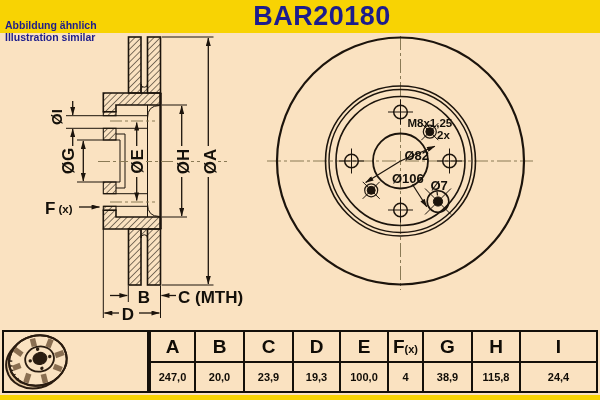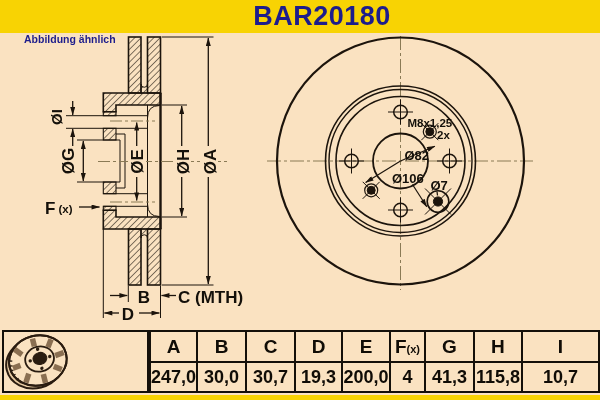--- a/index.html
+++ b/index.html
@@ -3,42 +3,43 @@
 <meta charset="utf-8">
 <style>
   html,body{margin:0;padding:0;background:#888;}
   #stage{position:relative;width:600px;height:400px;background:#FAE2C1;overflow:hidden;
          font-family:"Liberation Sans","DejaVu Sans",sans-serif;}
   .band{position:absolute;left:0;width:600px;background:#F8D303;}
   #band-top{top:0;height:33px;}
   #band-bottom{top:395px;height:5px;}
   #title{position:absolute;top:1px;left:0;right:0;text-align:center;padding-left:44px;
          font-size:27px;font-weight:bold;color:#1D1D8C;letter-spacing:.5px;}
-  #note{position:absolute;top:34px;left:5px;color:#1D1D8C;font-size:10.5px;font-weight:bold;line-height:11.5px;margin-left:19px;}
+  #note{position:absolute;top:20px;left:5px;color:#1D1D8C;font-size:10.5px;font-weight:bold;line-height:11.5px;}
   #drawing{position:absolute;top:33px;left:0;}
   
   #bottom-panel{position:absolute;top:330px;left:2px;display:flex;}
   #icon-box{width:143px;height:59px;border:2.5px solid #14100a;background:#FAE2C1;}
   table#spec{border-collapse:collapse;table-layout:fixed;}
   table#spec td,table#spec th{border:2.5px solid #14100a;text-align:center;vertical-align:middle;
         padding:0;color:#100c06;background:#FAE2C1;}
   table#spec th{height:28px;font-size:19px;font-weight:bold;}
-  table#spec td{height:26.5px;font-size:18px;font-weight:bold;}
+  table#spec td{height:26.5px;font-size:11px;font-weight:bold;}
   .fx-small{font-size:11px;font-weight:bold;}
   svg text{fill:#14100a;font-family:"Liberation Sans","DejaVu Sans",sans-serif;font-weight:bold;}
 </style>
 </head>
 <body>
 
 <div id="stage">
 
   <div id="band-top" class="band"></div>
   <div id="title">BAR20180</div>
   <div id="note">
     <div>Abbildung ähnlich</div>
+    <div>Illustration similar</div>
   </div>
 
   <svg id="drawing" width="600" height="297" viewBox="0 33 600 297">
     <defs>
       <pattern id="hatch" width="4.5" height="4.5" patternUnits="userSpaceOnUse" patternTransform="rotate(45)">
         <line x1="0" y1="0" x2="0" y2="4.5" stroke="#1c140c" stroke-width="1.1"></line>
       </pattern>
       <marker id="arr" viewBox="0 0 10 6" refX="9.5" refY="3" markerWidth="9.5" markerHeight="5" markerUnits="userSpaceOnUse" orient="auto-start-reverse">
         <path d="M0,0 L10,3 L0,6 Z" fill="#1c140c"></path>
       </marker>
@@ -255,27 +256,27 @@
         <th>C</th>
         <th>D</th>
         <th>E</th>
         <th><span>F</span><span class="fx-small">(x)</span></th>
         <th>G</th>
         <th>H</th>
         <th>I</th>
       </tr>
       <tr>
         <td>247,0</td>
-        <td>30,0</td>
-        <td>30,7</td>
+        <td>20,0</td>
+        <td>23,9</td>
         <td>19,3</td>
-        <td>200,0</td>
+        <td>100,0</td>
         <td>4</td>
-        <td>41,3</td>
+        <td>38,9</td>
         <td>115,8</td>
-        <td>10,7</td>
+        <td>24,4</td>
       </tr>
     </tbody>
       </table>
   </div>
 
   <div id="band-bottom" class="band"></div>
 </div>
 
 </body></html>

